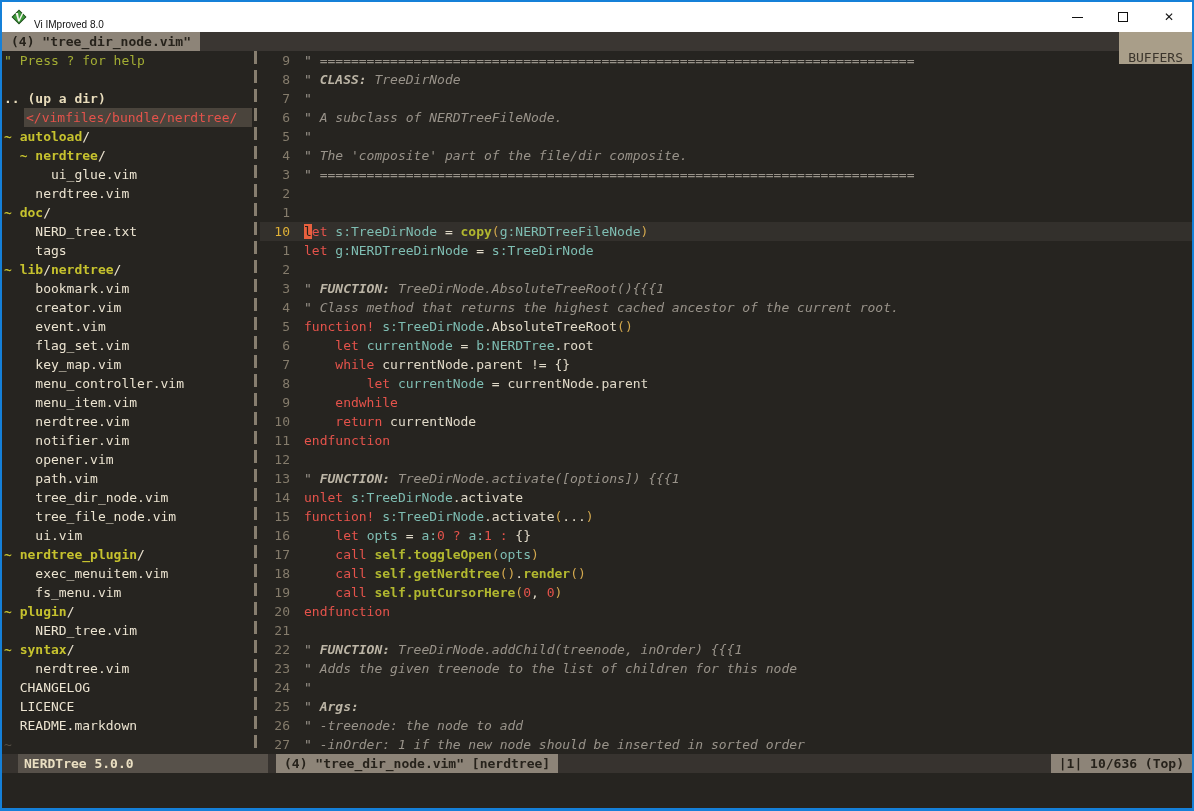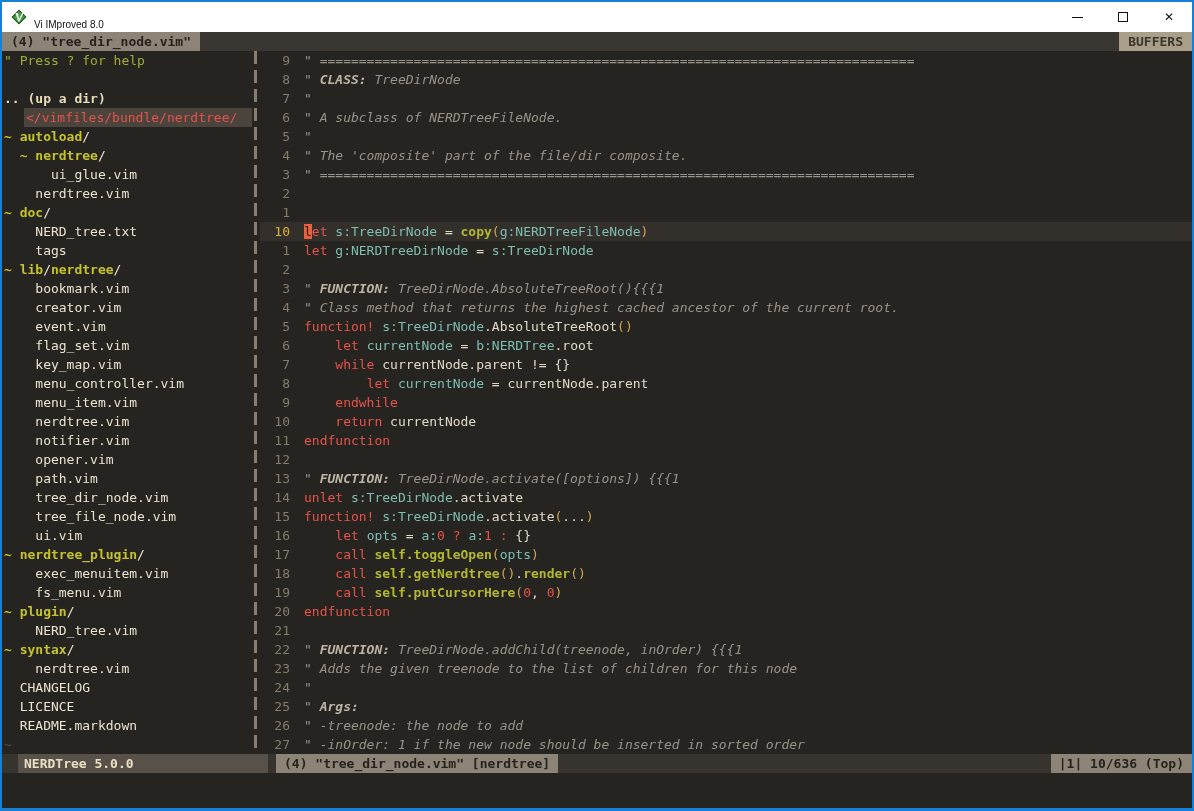--- a/index.html
+++ b/index.html
@@ -23,21 +23,21 @@
   .titlebar .app-icon{margin:0 6px 0 8px;width:18px;height:18px;flex:0 0 auto;}
   .title-text{font-size:10px;color:var(--titlebar-fg);margin-top:15px;}
   .win-controls{margin-left:auto;display:flex;height:100%;}
   .win-btn{width:46px;height:100%;display:flex;align-items:center;justify-content:center;color:#111;font-size:12px;cursor:default;}
   .glyph-min{width:11px;height:1px;background:#111;display:inline-block;}
   .glyph-max{width:10px;height:10px;border:1px solid #111;display:inline-block;}
   .mono{font-family:"DejaVu Sans Mono","Liberation Mono",monospace;font-size:13px;line-height:19px;white-space:pre;}
   .tabline{height:19px;background:var(--tabline-bg);display:flex;flex:0 0 auto;}
   .tab-active{background:var(--tab-active-bg);color:var(--tab-active-fg);font-weight:bold;padding:0 9px;}
   .tab-fill{flex:1;}
-  .tab-buffers{background:var(--buffers-bg);color:var(--buffers-fg);font-weight:bold;padding:0 9px;}
+  .tab-buffers{background:var(--buffers-bg);color:var(--buffers-fg);font-weight:normal;padding:16px 9px;}
   .main{flex:0 0 703px;display:flex;overflow:hidden;}
   .tree{width:250px;flex:0 0 250px;overflow:hidden;}
   .trow{height:19px;padding-left:2px;color:var(--file-cream);}
   .trow.help{color:var(--help-olive);}
   .trow.up{color:var(--updir-cream);font-weight:bold;}
   .trow.root{color:var(--red);background:var(--root-row-bg);margin-left:22px;}
   .trow.nontext{color:var(--nontext);}
   .ts-d{color:var(--dir-yellow);font-weight:bold;}
   .ts-s{color:var(--file-cream);}
   .ts-n{color:var(--file-cream);}

